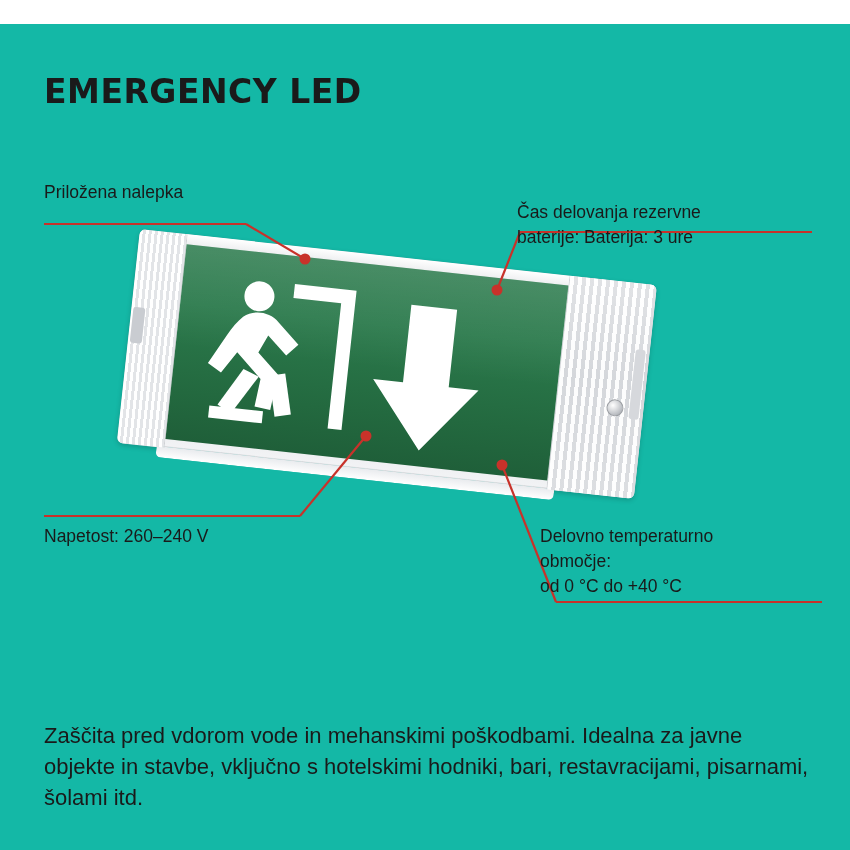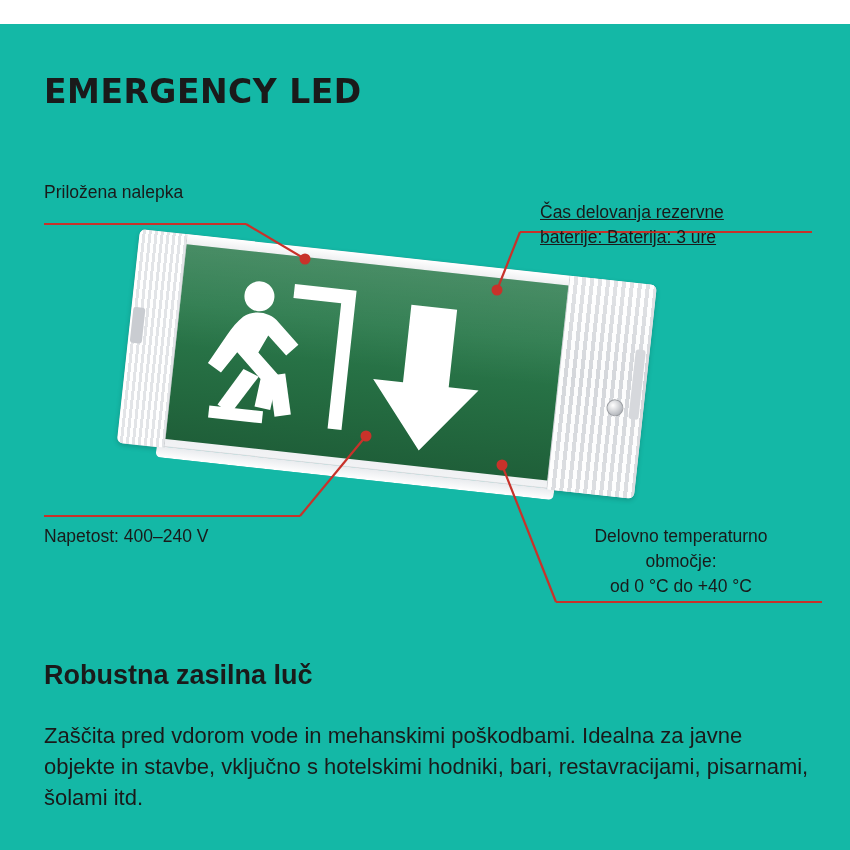--- a/index.html
+++ b/index.html
@@ -34,25 +34,25 @@
   }
 
   
   .callout {
     position: absolute;
     font-size: 17.5px;
     line-height: 25px;
     color: #1a1a1a;
     white-space: pre-line;
   }
-  .callout.right { text-align: center; }
+  .callout.right { text-align: left; }
   .callout.left  { text-align: left; }
 
   .cl-sticker { left: 44px;  top: 156px; }
-  .cl-battery { left: 540px; top: 176px; width: 278px; text-align: left; text-decoration: underline;}
+  .cl-battery { left: 517px; top: 176px; width: 278px; text-align: left;}
   .cl-voltage { left: 44px;  top: 500px; }
   .cl-temp    { left: 540px; top: 500px; width: 282px; text-align: right; }
 
   
   #lines {
     position: absolute;
     left: 0; top: 0;
     width: 850px; height: 850px;
     pointer-events: none;
   }
@@ -244,21 +244,20 @@
       <circle cx="305" cy="235" r="5.5"></circle>
       <circle cx="497" cy="266" r="5.5"></circle>
       <circle cx="366" cy="412" r="5.5"></circle>
       <circle cx="502" cy="441" r="5.5"></circle>
     </g>
   </svg>
 
   <div class="callout left cl-sticker">Priložena nalepka</div>
   <div class="callout left cl-battery">Čas delovanja rezervne
 baterije: Baterija: 3 ure</div>
-  <div class="callout left cl-voltage">Napetost: 400–240 V</div>
+  <div class="callout left cl-voltage">Napetost: 260–240 V</div>
   <div class="callout right cl-temp">Delovno temperaturno
 območje:
 od 0 °C do +40 °C</div>
 
-  <div class="subhead">Robustna zasilna luč</div>
   <div class="body-copy">Zaščita pred vdorom vode in mehanskimi poškodbami. Idealna za javne objekte in stavbe, vključno s hotelskimi hodniki, bari, restavracijami, pisarnami, šolami itd.</div>
 
 </div>
 
 </body></html>

